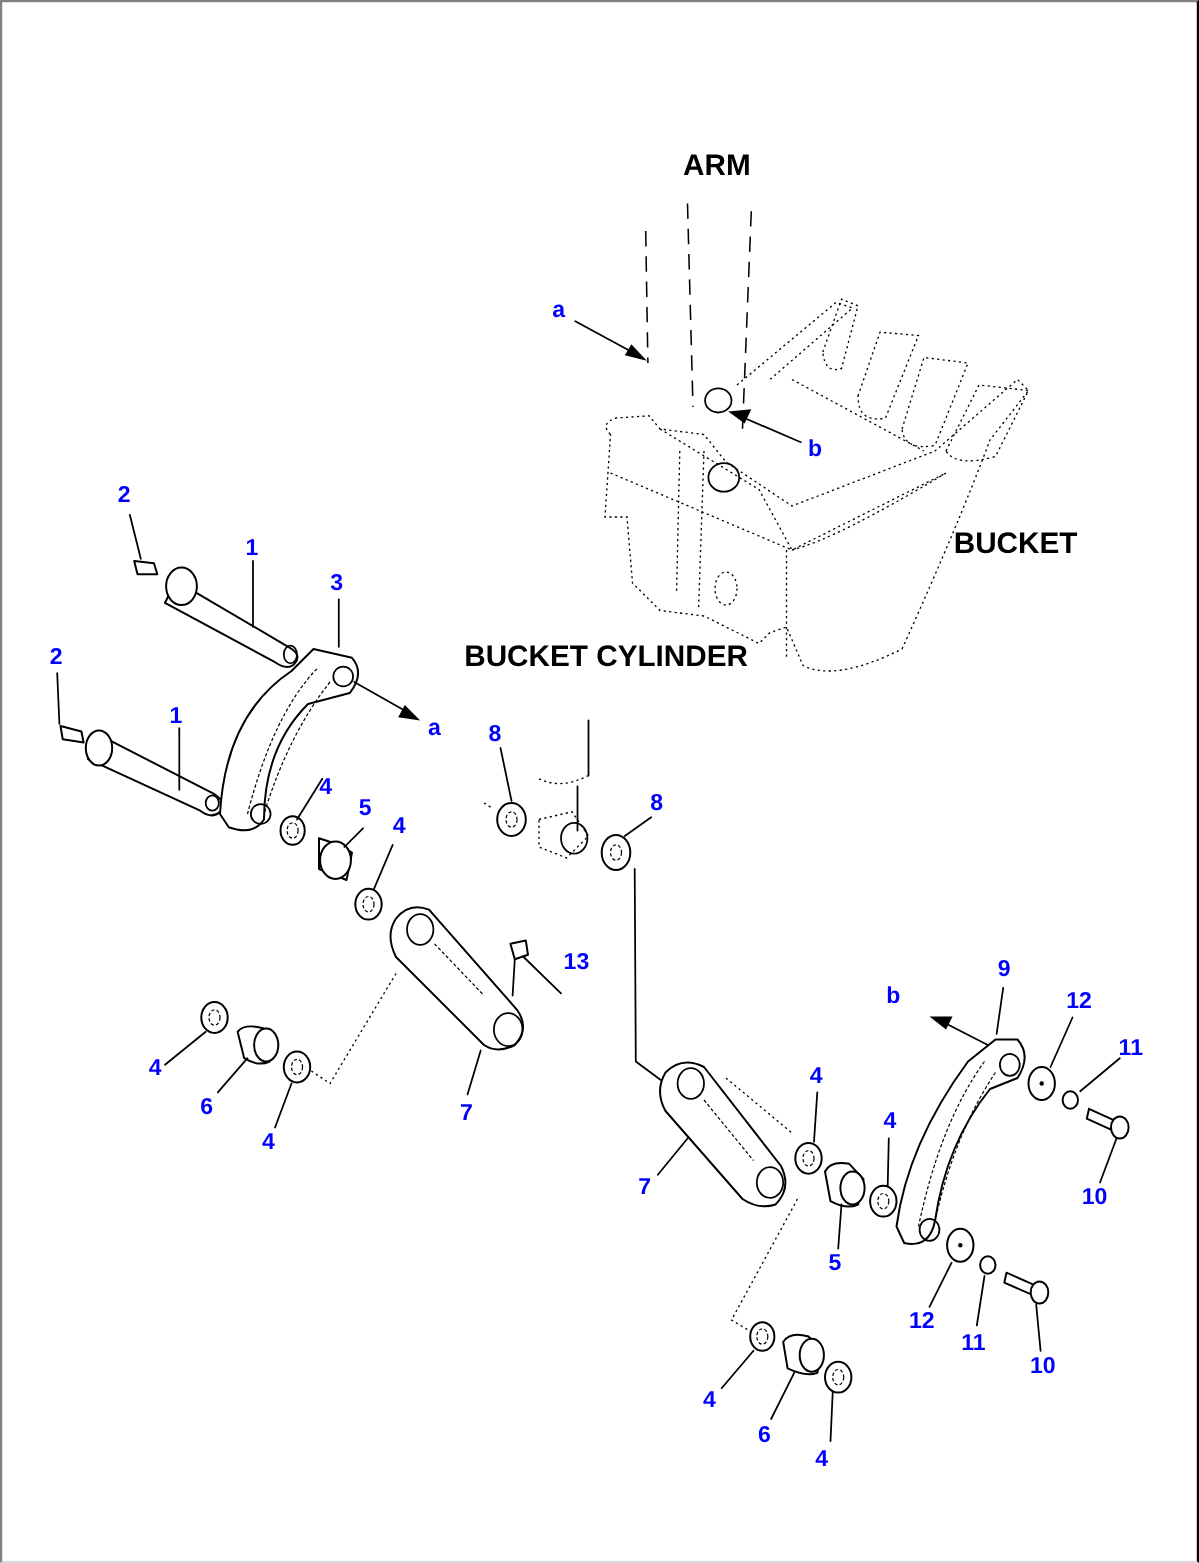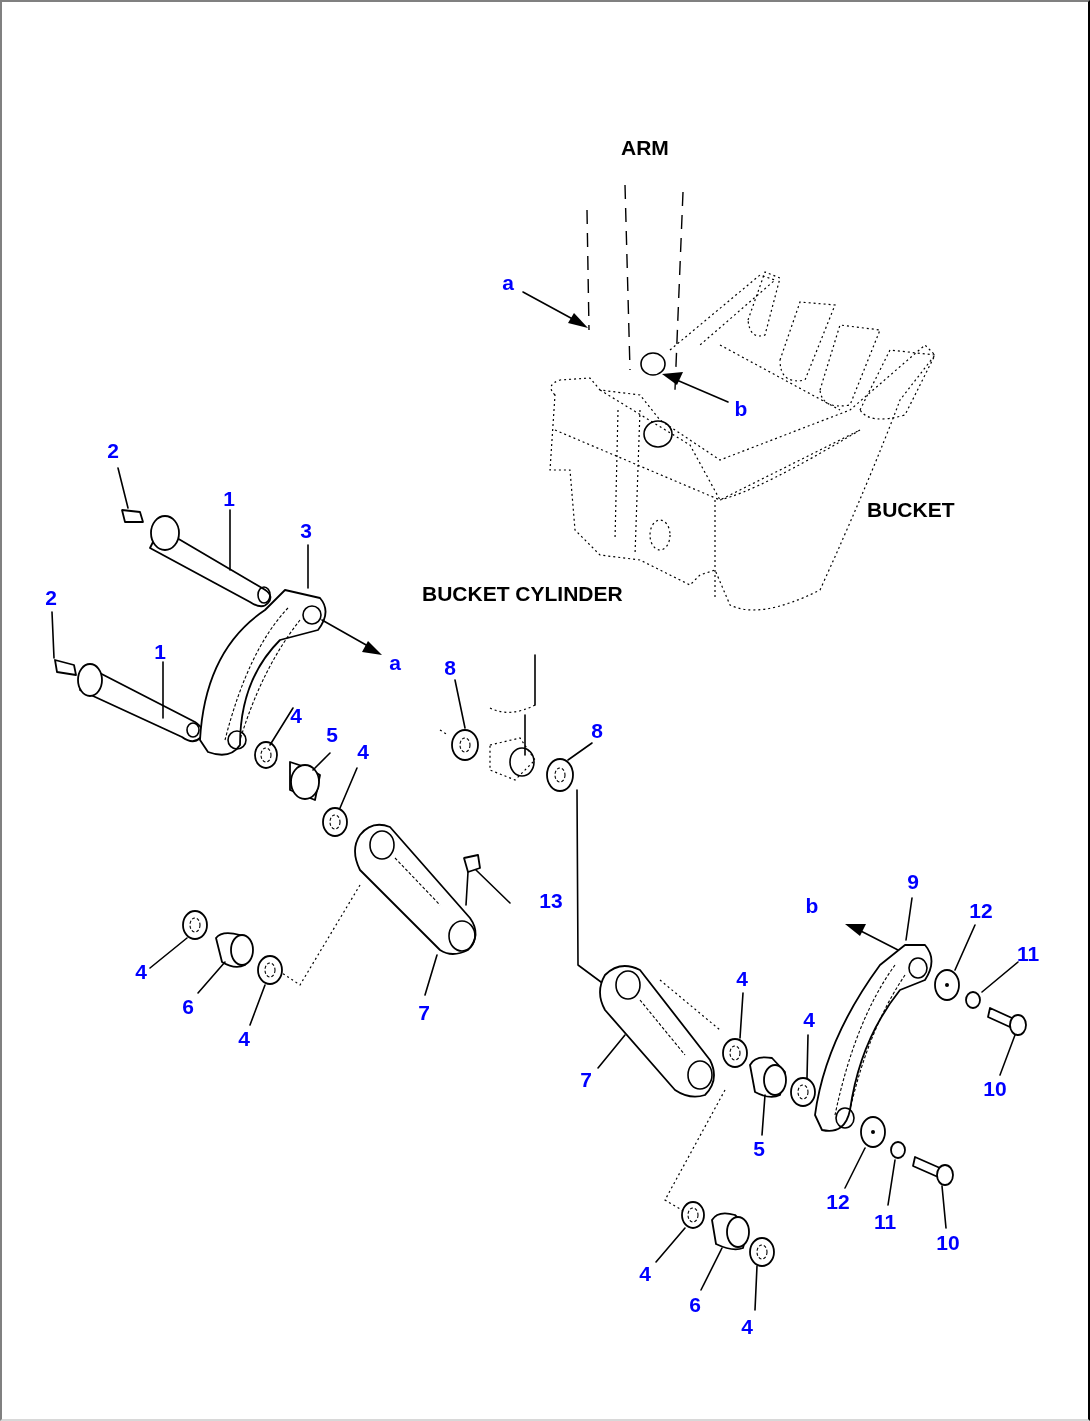--- a/index.html
+++ b/index.html
@@ -6,21 +6,21 @@
   body { width: 1090px; height: 1421px; position: relative; overflow: hidden; }
   .frame {
     position: absolute; left: 0; top: 0; width: 1090px; height: 1421px; box-sizing: border-box;
     border-top: 2px solid #808080; border-left: 2px solid #808080;
     border-right: 2px solid #000000; border-bottom: 2px solid #d8d8d8;
     background: #fff;
   }
   svg.drawing { position: absolute; left: 0; top: 0; }
   .title-label {
     position: absolute; font-family: "Liberation Sans", sans-serif; font-weight: bold;
-    font-size: 21px; color: #000; white-space: nowrap; line-height: 1;
+    font-size: 27px; color: #000; white-space: nowrap; line-height: 1;
   }
   .callout {
     position: absolute; font-family: "Liberation Sans", sans-serif; font-weight: bold;
     font-size: 21px; color: #0000ff; line-height: 1; white-space: nowrap;
     transform: translate(-50%, -50%);
   }
   .ln { fill: none; stroke: #000; stroke-width: 1.6; stroke-linecap: round; stroke-linejoin: round; }
   .dash { fill: none; stroke: #000; stroke-width: 1.4; stroke-dasharray: 14 9; }
   .dot { fill: none; stroke: #000; stroke-width: 1.2; stroke-dasharray: 2 3; }
   .part { fill: #fff; stroke: #000; stroke-width: 1.8; stroke-linejoin: round; }
@@ -243,39 +243,39 @@
     <line class="ln" x1="701" y1="1290" x2="722" y2="1248"></line>
   </g>
   <g>
     <ellipse class="part" cx="762" cy="1252" rx="12" ry="14"></ellipse>
     <ellipse class="inner" cx="762" cy="1252" rx="5" ry="7"></ellipse>
     <line class="ln" x1="755" y1="1310" x2="757" y2="1266"></line>
   </g>
 </svg>
 
 <div class="title-label" style="left:621px;top:137px;">ARM</div>
-<div class="title-label" style="left:867px;top:499px;">BUCKET</div>
+<div class="title-label" style="left:867px;top:481px;">BUCKET</div>
 <div class="title-label" style="left:422px;top:583px;">BUCKET CYLINDER</div>
 
 <div class="callout" style="left:508px;top:282px;">a</div>
 <div class="callout" style="left:741px;top:408px;">b</div>
 <div class="callout" style="left:395px;top:662px;">a</div>
 <div class="callout" style="left:812px;top:905px;">b</div>
 
 <div class="callout" style="left:113px;top:450px;">2</div>
 <div class="callout" style="left:229px;top:498px;">1</div>
 <div class="callout" style="left:306px;top:530px;">3</div>
 <div class="callout" style="left:51px;top:597px;">2</div>
 <div class="callout" style="left:160px;top:651px;">1</div>
 <div class="callout" style="left:296px;top:715px;">4</div>
 <div class="callout" style="left:332px;top:734px;">5</div>
 <div class="callout" style="left:363px;top:751px;">4</div>
 <div class="callout" style="left:450px;top:667px;">8</div>
 <div class="callout" style="left:597px;top:730px;">8</div>
-<div class="callout" style="left:524px;top:900px;margin-left:27px;">13</div>
+<div class="callout" style="left:524px;top:874px;">13</div>
 <div class="callout" style="left:141px;top:971px;">4</div>
 <div class="callout" style="left:188px;top:1006px;">6</div>
 <div class="callout" style="left:244px;top:1038px;">4</div>
 <div class="callout" style="left:424px;top:1012px;">7</div>
 <div class="callout" style="left:913px;top:881px;">9</div>
 <div class="callout" style="left:981px;top:910px;">12</div>
 <div class="callout" style="left:1028px;top:953px;">11</div>
 <div class="callout" style="left:995px;top:1088px;">10</div>
 <div class="callout" style="left:742px;top:978px;">4</div>
 <div class="callout" style="left:809px;top:1019px;">4</div>

